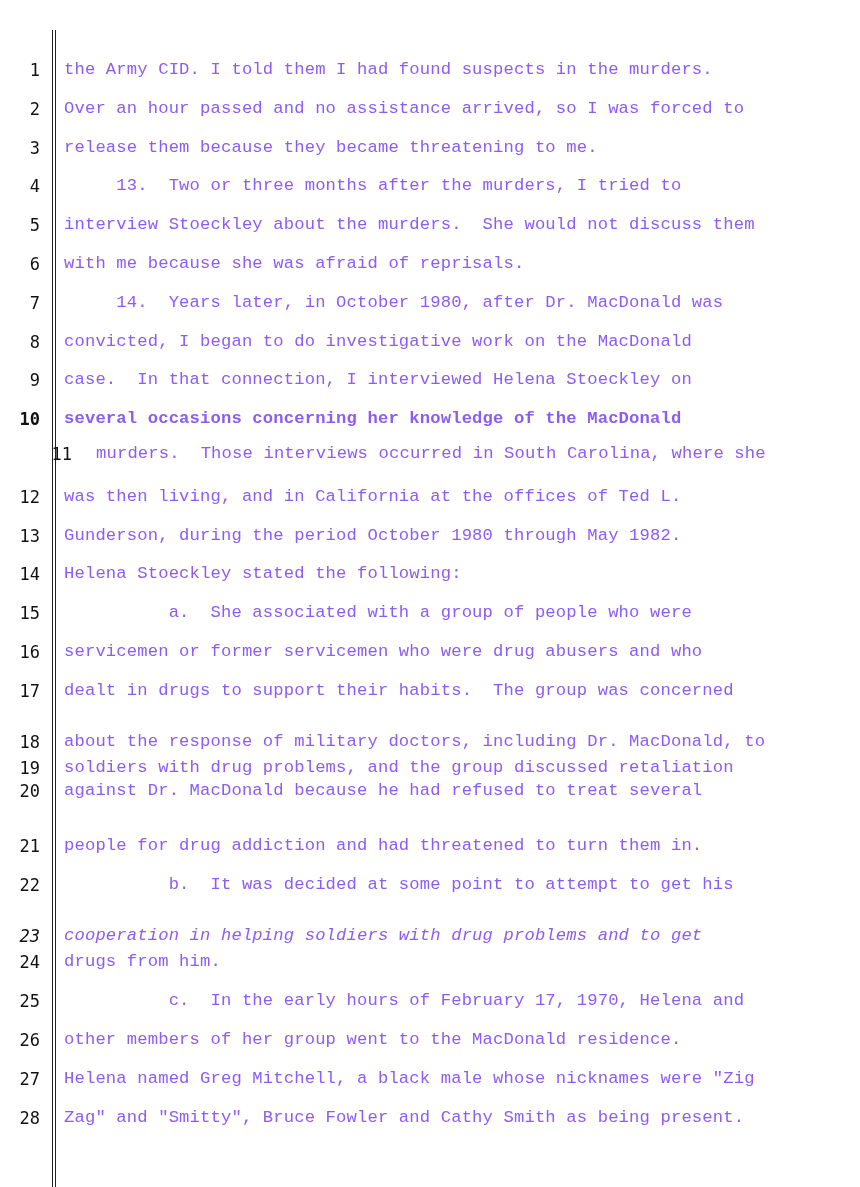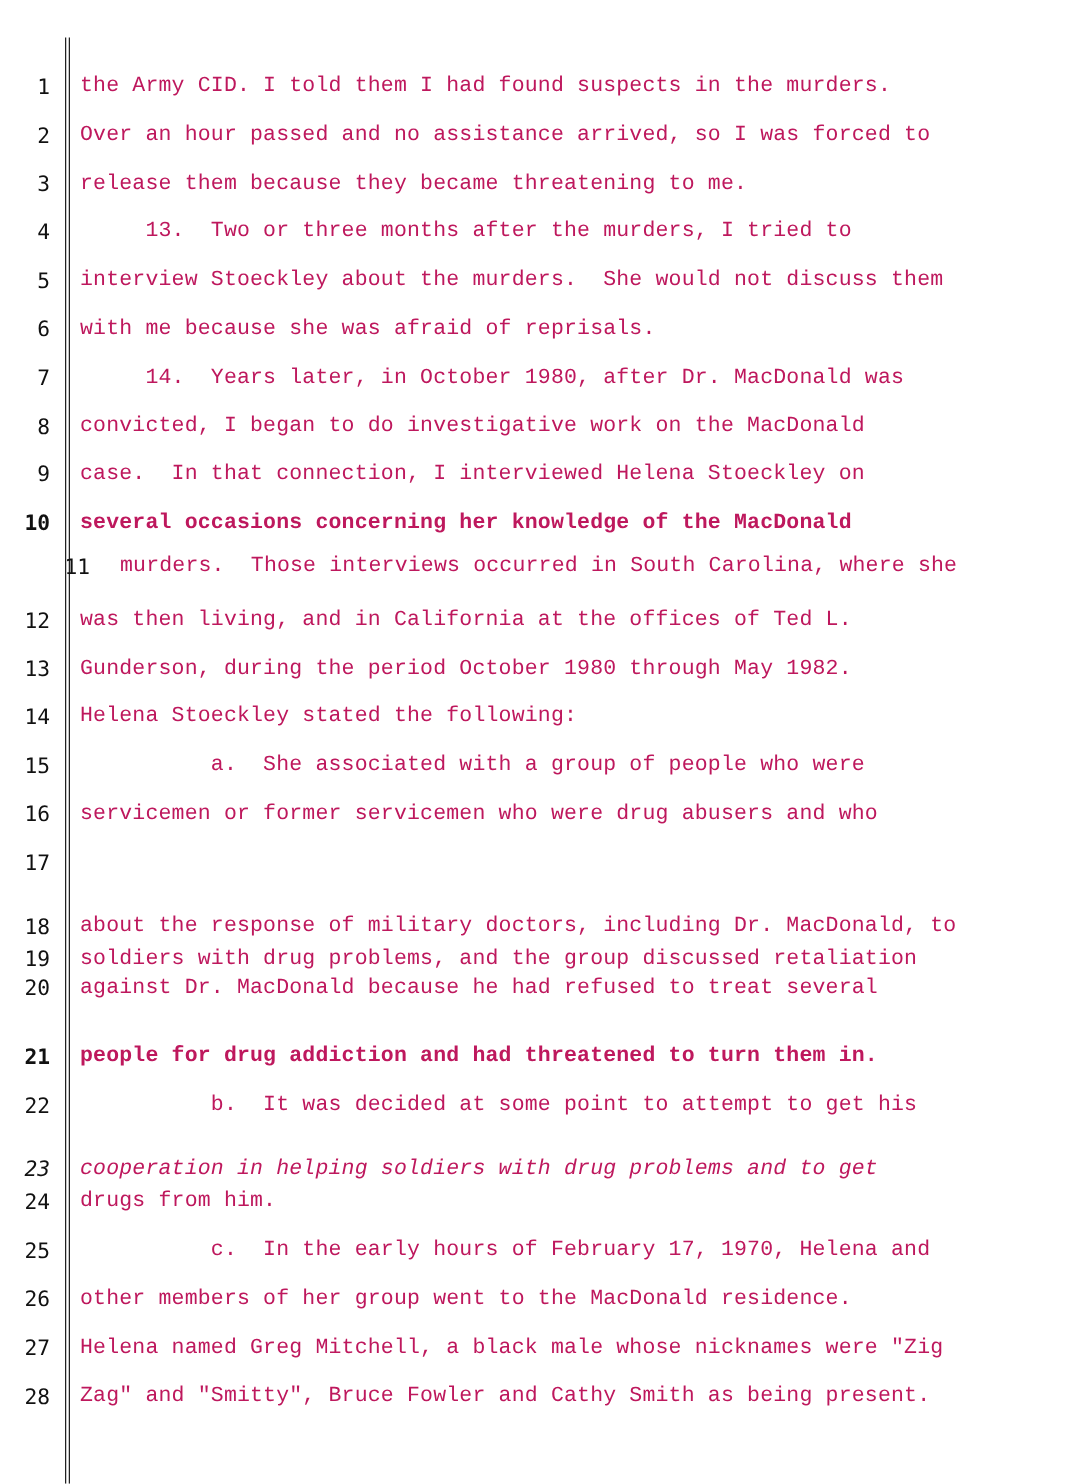--- a/index.html
+++ b/index.html
@@ -5,21 +5,21 @@
   html, body { margin: 0; padding: 0; background: #ffffff; }
   body { width: 860px; height: 1187px; position: relative; overflow: hidden; }
   .page { position: absolute; left: 0; top: 0; width: 860px; height: 1187px; background: #fff; }
   .rule { position: absolute; top: 30px; bottom: 0; width: 1px; background: #222; }
   .rule.r1 { left: 52px; }
   .rule.r2 { left: 55px; }
   .line { position: absolute; left: 0; width: 860px; height: 30px; }
   .ln { position: absolute; left: 0; width: 40px; text-align: right;
         font-family: "DejaVu Sans Mono", monospace; font-size: 17px; color: #111; }
   .txt { position: absolute; left: 64px; white-space: pre;
-         font-family: "Liberation Mono", monospace; font-size: 17.2px; color: #be185d; letter-spacing: 0.15px; }
+         font-family: "Liberation Mono", monospace; font-size: 17.2px; color: #8b5cf6; letter-spacing: 0.15px; }
 </style>
 </head>
 <body>
 
 <div class="page">
   <div class="rule r1"></div>
   <div class="rule r2"></div>
   <div id="lines">
       <div class="line" style="top: 60px;">
         <span class="ln">1</span>
@@ -80,34 +80,35 @@
       <div class="line" style="top: 603.2px;">
         <span class="ln">15</span>
         <span class="txt">          a.  She associated with a group of people who were</span>
       </div>
       <div class="line" style="top: 642px;">
         <span class="ln">16</span>
         <span class="txt">servicemen or former servicemen who were drug abusers and who</span>
       </div>
       <div class="line" style="top: 680.8px;">
         <span class="ln">17</span>
+        <span class="txt">dealt in drugs to support their habits.  The group was concerned</span>
       </div>
       <div class="line" style="top: 719.6px; margin-top: 12px;">
         <span class="ln">18</span>
         <span class="txt">about the response of military doctors, including Dr. MacDonald, to</span>
       </div>
       <div class="line" style="top: 758.4px;">
         <span class="ln">19</span>
         <span class="txt">soldiers with drug problems, and the group discussed retaliation</span>
       </div>
       <div class="line" style="top: 781px;">
         <span class="ln">20</span>
         <span class="txt">against Dr. MacDonald because he had refused to treat several</span>
       </div>
-      <div class="line" style="top: 836px; font-weight: bold;">
+      <div class="line" style="top: 836px;">
         <span class="ln">21</span>
         <span class="txt">people for drug addiction and had threatened to turn them in.</span>
       </div>
       <div class="line" style="top: 874.8px;">
         <span class="ln">22</span>
         <span class="txt">          b.  It was decided at some point to attempt to get his</span>
       </div>
       <div class="line" style="top: 926px; font-style: italic;">
         <span class="ln">23</span>
         <span class="txt">cooperation in helping soldiers with drug problems and to get</span>

